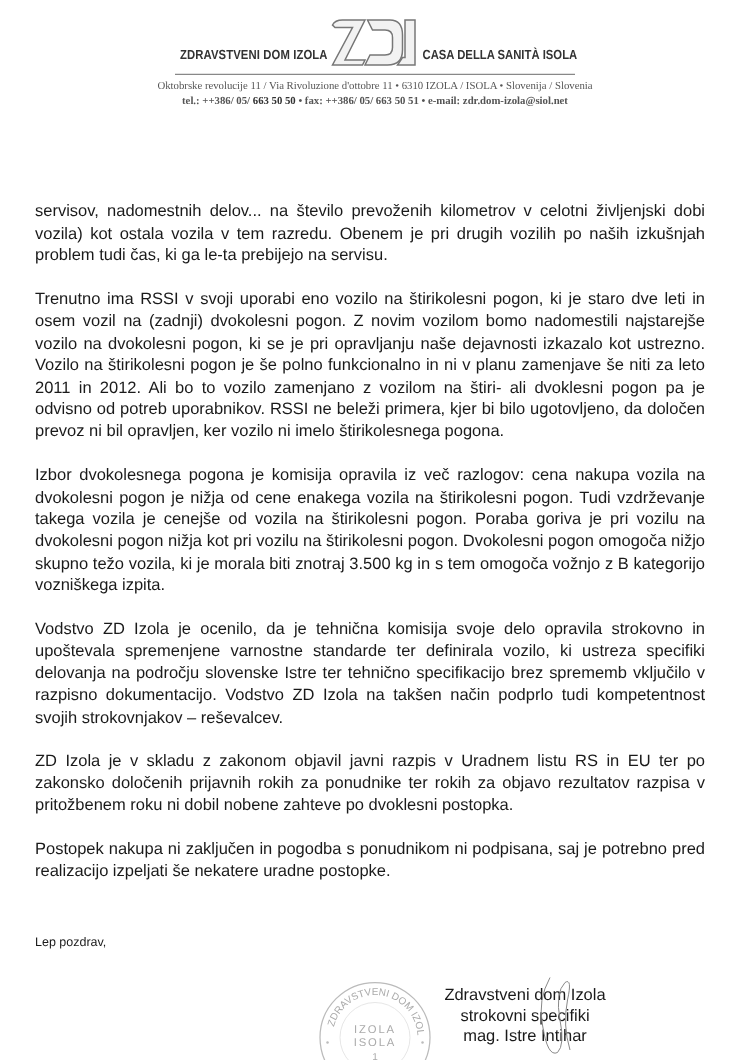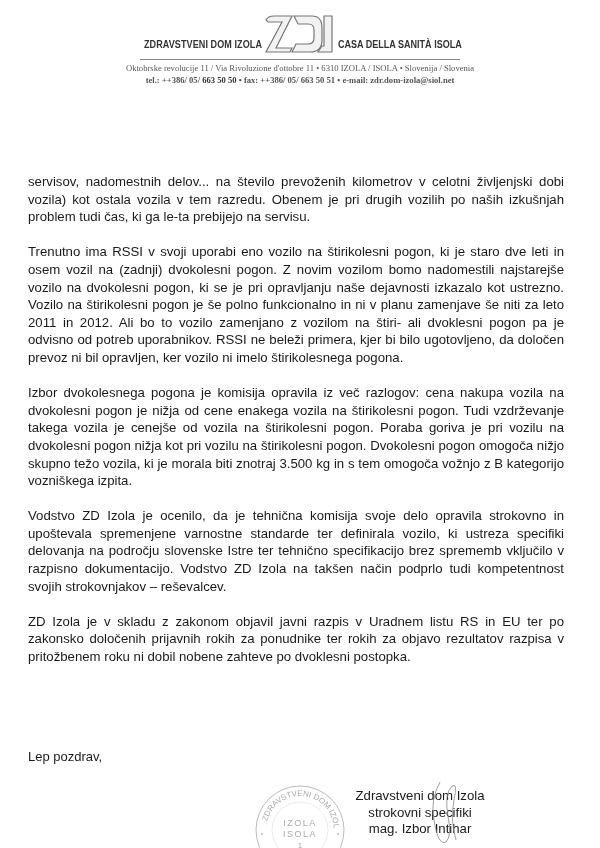--- a/index.html
+++ b/index.html
@@ -7,23 +7,23 @@
   .letterhead { position: absolute; top: 0; left: 0; width: 600px; height: 100px; }
   .lh-row { position: absolute; top: 14px; left: 0; width: 600px; height: 46px; }
   .org-sl { position: absolute; left: 144px; top: 24px; font-size: 10.5px; font-weight: bold; letter-spacing: 0.1px; color: #333; transform: scaleX(0.86); transform-origin: left center; white-space: nowrap; }
   .org-it { position: absolute; left: 338px; top: 24px; font-size: 10.5px; font-weight: bold; color: #333; transform: scaleX(0.86); transform-origin: left center; white-space: nowrap; }
   .logo { position: absolute; left: 262px; top: 0px; width: 74px; height: 40px; }
   .lh-rule { position: absolute; left: 140px; top: 59px; width: 320px; height: 1px; background: #888; }
   .addr { position: absolute; left: 0; width: 600px; text-align: center; font-family: "Liberation Serif", serif; font-size: 8.6px; color: #555; white-space: nowrap; }
   .addr1 { top: 63px; }
   .addr2 { top: 75px; font-weight: bold; }
   .addr b { color: #333; }
-  .body-text { position: absolute; left: 28px; top: 160px; width: 536px; font-size: 13.2px; line-height: 17.6px; text-align: justify; color: #1a1a1a; margin-top: 13px; }
+  .body-text { position: absolute; left: 28px; top: 160px; width: 536px; font-size: 13.2px; line-height: 17.6px; text-align: justify; color: #1a1a1a; }
   .body-text p { margin: 0 0 17.6px 0; }
-  .closing { position: absolute; left: 28px; top: 749px; font-size: 13px; }
+  .closing { position: absolute; left: 28px; top: 749px; font-size: 10px; }
   .sig-block { position: absolute; left: 350px; top: 788px; width: 140px; text-align: center; font-size: 13.2px; line-height: 16.5px; }
   .stamp { position: absolute; left: 252px; top: 782px; width: 96px; height: 96px; }
   .signature { position: absolute; left: 400px; top: 780px; width: 90px; height: 68px; }
 </style>
 </head>
 <body>
 
 <div class="letterhead">
   <div class="lh-row">
     <span class="org-sl">ZDRAVSTVENI DOM IZOLA</span>
@@ -42,20 +42,21 @@
     <span>tel.: ++386/ 05/ </span><b>663 50 50</b><span>  •  fax: ++386/ 05/ 663 50 51  •  e-mail: zdr.dom-izola@siol.net</span>
   </div>
 </div>
 
 <div class="body-text">
   <p>servisov, nadomestnih delov... na število prevoženih  kilometrov v celotni življenjski dobi vozila) kot ostala vozila v tem razredu. Obenem je pri drugih vozilih po naših izkušnjah problem tudi čas, ki ga le-ta prebijejo na servisu.</p>
   <p>Trenutno ima RSSI v svoji uporabi eno vozilo na štirikolesni pogon, ki je staro dve leti in osem vozil na (zadnji) dvokolesni pogon. Z novim vozilom bomo nadomestili najstarejše vozilo na dvokolesni pogon, ki se je pri opravljanju naše dejavnosti izkazalo kot ustrezno. Vozilo na štirikolesni pogon je še polno funkcionalno in ni v planu zamenjave še niti za leto 2011 in 2012. Ali bo to vozilo zamenjano z vozilom na štiri- ali dvoklesni pogon pa je odvisno od potreb uporabnikov. RSSI ne beleži primera, kjer bi bilo ugotovljeno, da določen prevoz ni bil opravljen, ker vozilo ni imelo štirikolesnega pogona.</p>
   <p>Izbor dvokolesnega pogona je komisija opravila iz več razlogov: cena nakupa vozila na dvokolesni pogon je nižja od cene enakega vozila na štirikolesni pogon. Tudi vzdrževanje takega vozila je cenejše od vozila na štirikolesni pogon. Poraba goriva je pri vozilu  na dvokolesni pogon nižja kot pri vozilu na štirikolesni pogon. Dvokolesni pogon omogoča nižjo skupno težo vozila, ki je morala biti znotraj 3.500 kg in s tem omogoča vožnjo z B kategorijo vozniškega izpita.</p>
   <p>Vodstvo ZD Izola je ocenilo, da je tehnična komisija svoje delo opravila strokovno in upoštevala spremenjene varnostne standarde ter definirala vozilo, ki ustreza specifiki delovanja na področju slovenske Istre ter tehnično specifikacijo brez sprememb vključilo v razpisno dokumentacijo. Vodstvo ZD Izola na takšen način podprlo tudi kompetentnost svojih strokovnjakov – reševalcev.</p>
   <p>ZD Izola je v skladu z zakonom objavil javni razpis v Uradnem listu RS in EU ter po zakonsko določenih prijavnih rokih za ponudnike ter rokih za objavo rezultatov razpisa v pritožbenem roku ni dobil nobene zahteve po dvoklesni postopka.</p>
+  <p>Postopek nakupa ni zaključen in pogodba s ponudnikom ni podpisana, saj je potrebno pred realizacijo izpeljati še nekatere uradne postopke.</p>
 </div>
 
 <div class="closing">Lep pozdrav,</div>
 
 <svg class="stamp" viewBox="0 0 96 96">
   <defs>
     <path id="ringpath" d="M14 48 A34 34 0 0 1 82 48"></path>
   </defs>
   <circle cx="48" cy="48" r="44" fill="none" stroke="#bbb" stroke-width="1"></circle>
   <circle cx="48" cy="48" r="28" fill="none" stroke="#ddd" stroke-width="0.6"></circle>
@@ -65,18 +66,18 @@
   <text x="48" y="44" text-anchor="middle" font-family="Liberation Sans, sans-serif" font-size="9" fill="#aaa" letter-spacing="1.5">IZOLA</text>
   <text x="48" y="55" text-anchor="middle" font-family="Liberation Sans, sans-serif" font-size="9" fill="#aaa" letter-spacing="1.5">ISOLA</text>
   <text x="48" y="66" text-anchor="middle" font-family="Liberation Sans, sans-serif" font-size="8" fill="#aaa">1</text>
   <circle cx="10" cy="52" r="1" fill="#bbb"></circle>
   <circle cx="86" cy="52" r="1" fill="#bbb"></circle>
 </svg>
 
 <div class="sig-block">
   <div>Zdravstveni dom Izola</div>
   <div>strokovni specifiki</div>
-  <div>mag. Izbor Intihar</div>
+  <div>mag. Istre Intihar</div>
 </div>
 
 <svg class="signature" viewBox="0 0 90 68">
   <path d="M40 2 Q30 20 34 40 Q38 66 46 62 Q52 56 48 36 Q44 14 52 6 Q58 2 54 20 Q50 40 56 60" fill="none" stroke="#888" stroke-width="0.8"></path>
 </svg>
 
 </body></html>

